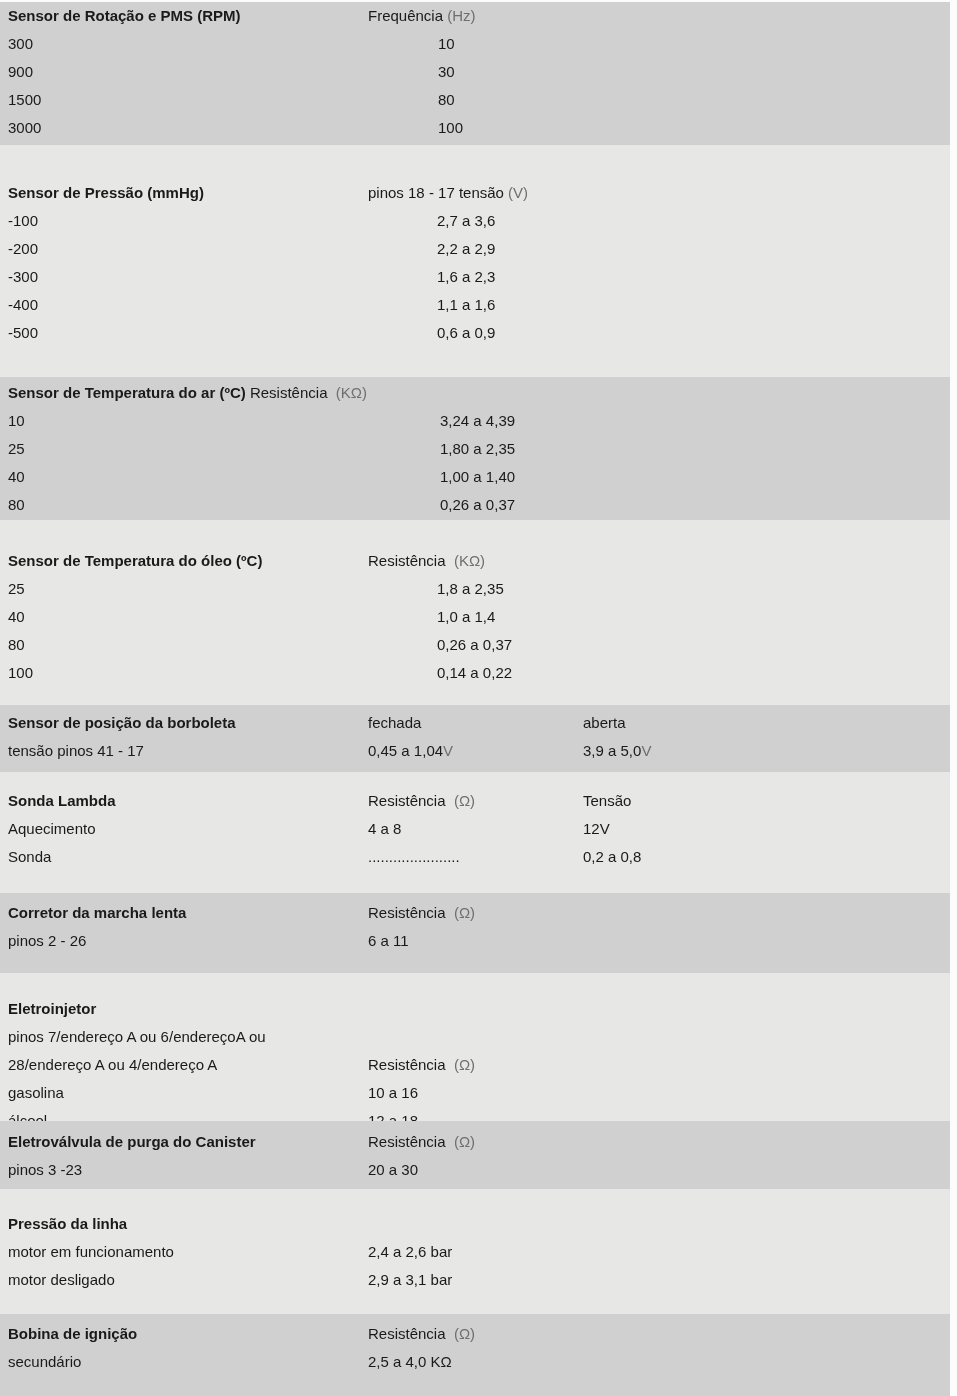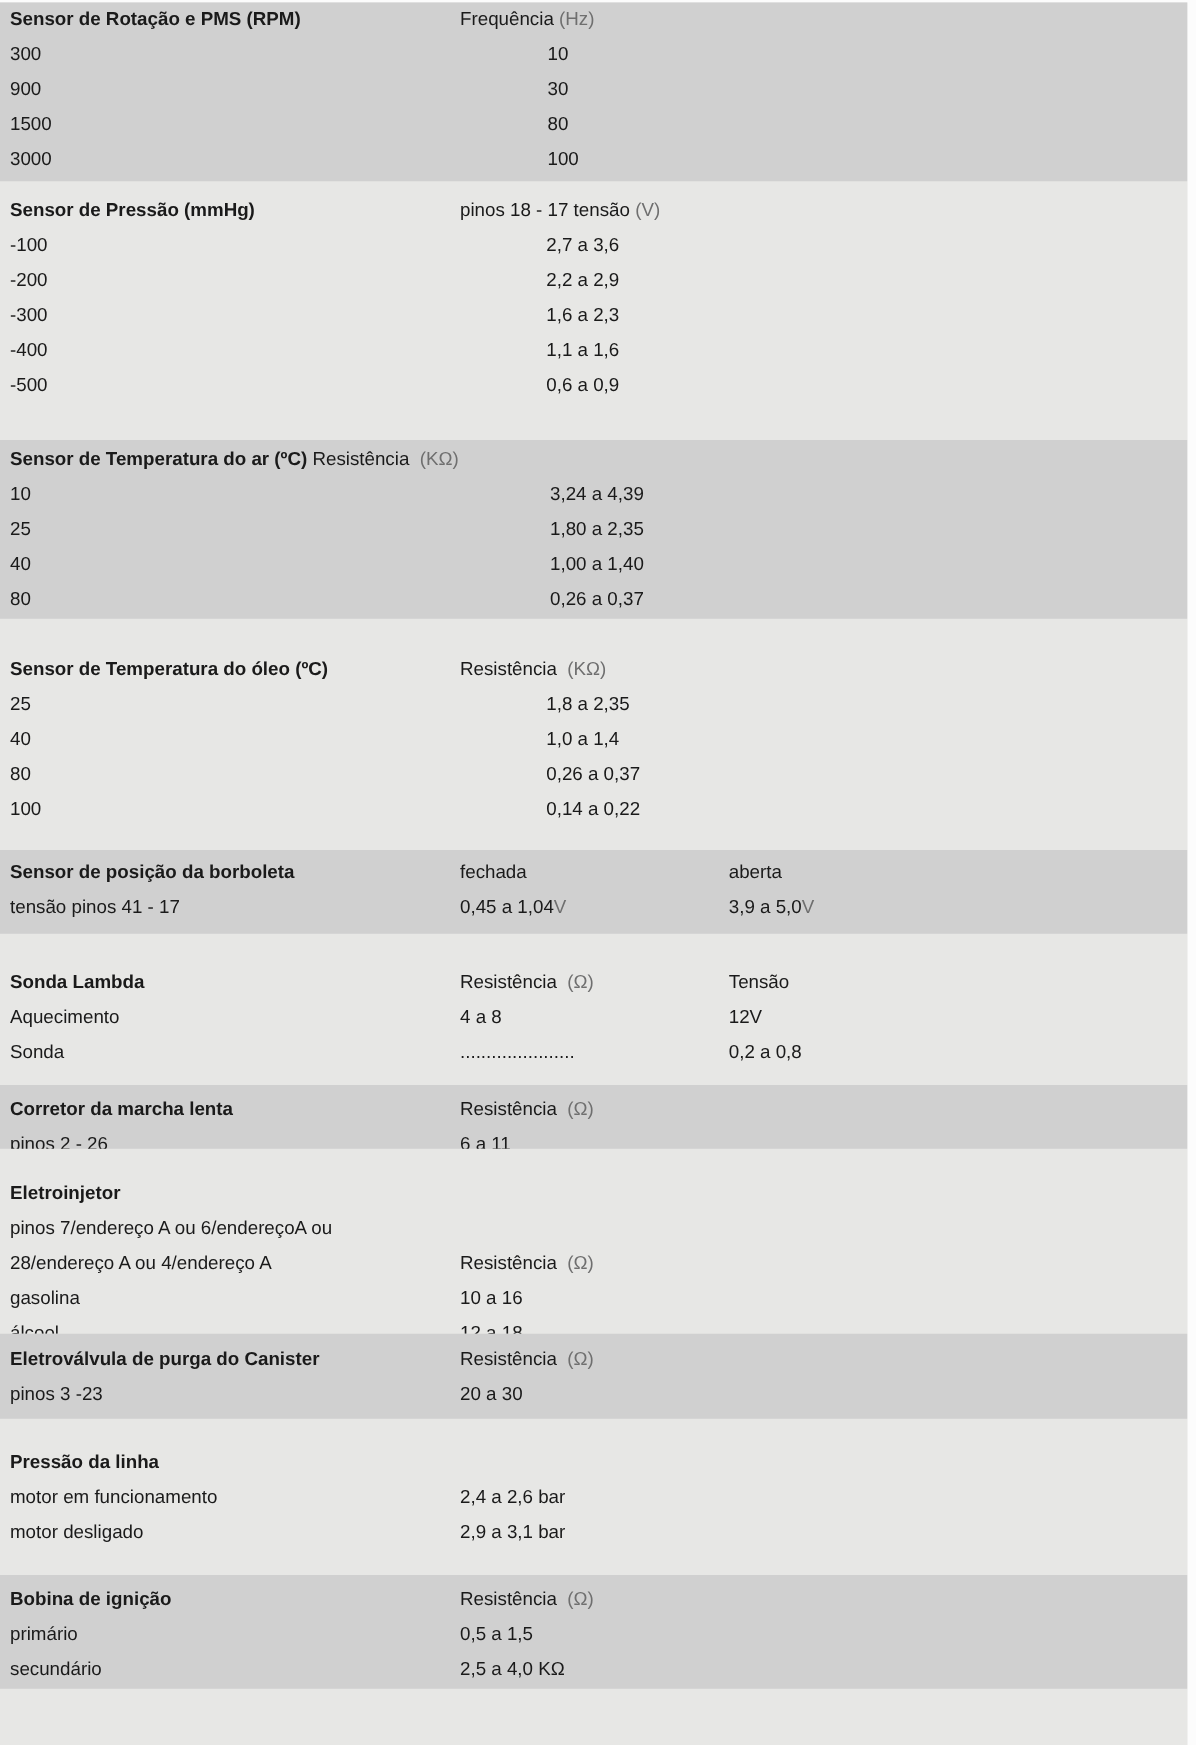--- a/index.html
+++ b/index.html
@@ -55,26 +55,26 @@
   .c1{ left:8px; }
   .h2{ left:368px; }
   .h3{ left:583px; }
   .c2{ left:368px; }
   .c3{ left:583px; }
   .title{ font-weight:bold; }
   .unit{ color:#6f6f6f; }
 
   
   #sec-rotacao        { height:143px; padding-top:0; }
-  #sec-pressao        { height:207px; padding-top:10px; }
+  #sec-pressao        { height:232px; padding-top:34px; }
   #sec-temp-ar        { height:143px; padding-top:2px; }
   #sec-temp-oleo      { height:185px; padding-top:27px; }
   #sec-borboleta      { height:67px;  padding-top:4px; }
-  #sec-sonda-lambda   { height:121px; padding-top:25px; }
-  #sec-marcha-lenta   { height:51px;  padding-top:6px; }
+  #sec-sonda-lambda   { height:121px; padding-top:15px; }
+  #sec-marcha-lenta   { height:80px;  padding-top:6px; }
   #sec-eletroinjetor  { height:148px; padding-top:22px; }
   #sec-canister       { height:68px;  padding-top:7px; }
   #sec-pressao-linha  { height:125px; padding-top:21px; }
   #sec-bobina         { height:91px;  padding-top:6px; }
 
   
   #sec-rotacao  .row .c2{ left:438px; }
   #sec-pressao  .row .c2{ left:437px; }
   #sec-temp-ar  .row .c2{ left:440px; }
   #sec-temp-oleo .row .c2{ left:437px; }
@@ -257,23 +257,19 @@
           <span class="cell c1">motor desligado</span>
           <span class="cell c2">2,9 a 3,1 bar</span>
         </div>
       </div>
       <div class="section" id="sec-bobina">
         <div class="row">
           <span class="cell c1"><span class="title">Bobina de ignição</span></span>
           <span class="cell h2"><span>Resistência</span><span class="unit">  (Ω)</span></span>
         </div>
         <div class="row">
-          <span class="cell c1">primário</span>
-          <span class="cell c2">0,5 a 1,5</span>
-        </div>
-        <div class="row">
           <span class="cell c1">secundário</span>
           <span class="cell c2">2,5 a 4,0 KΩ</span>
         </div>
       </div>
     </div>
   <div class="right-edge"></div>
 </div>
 
 </body></html>

